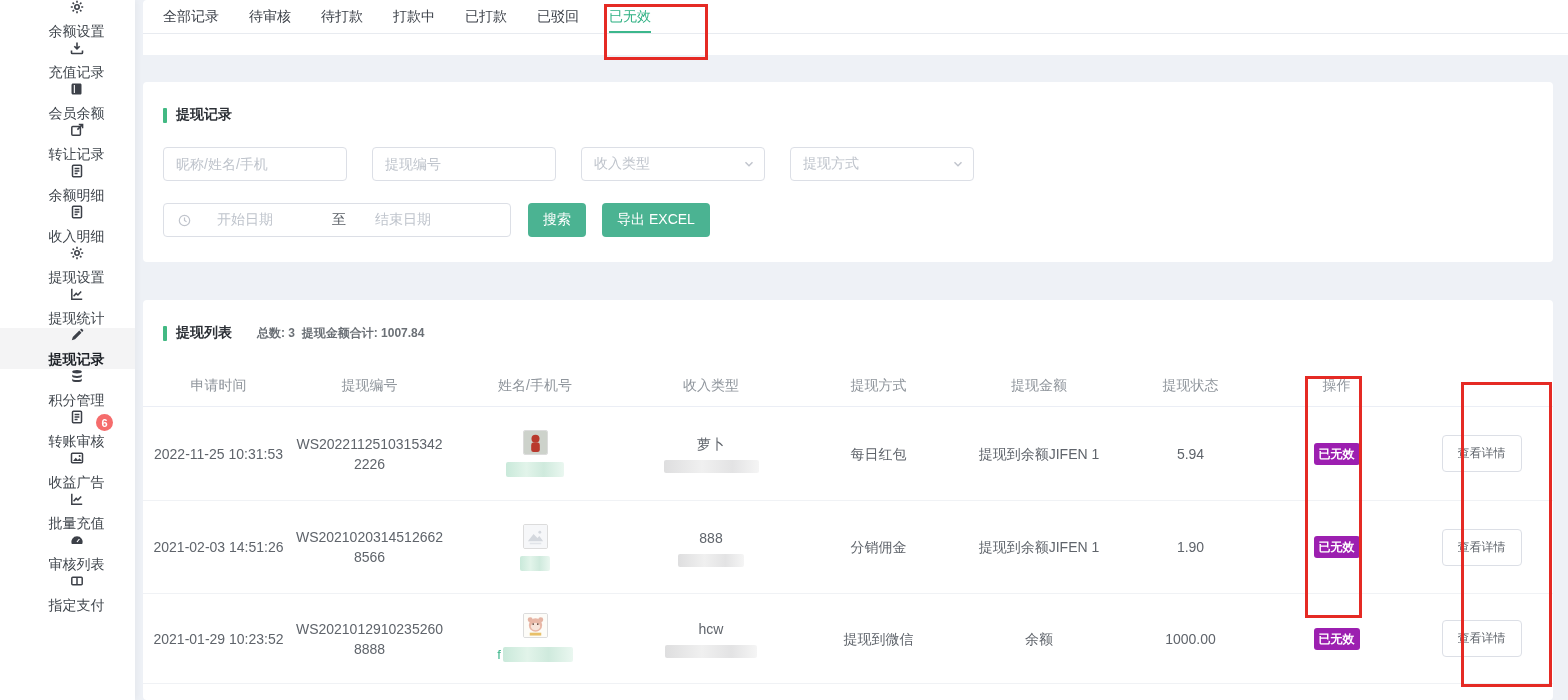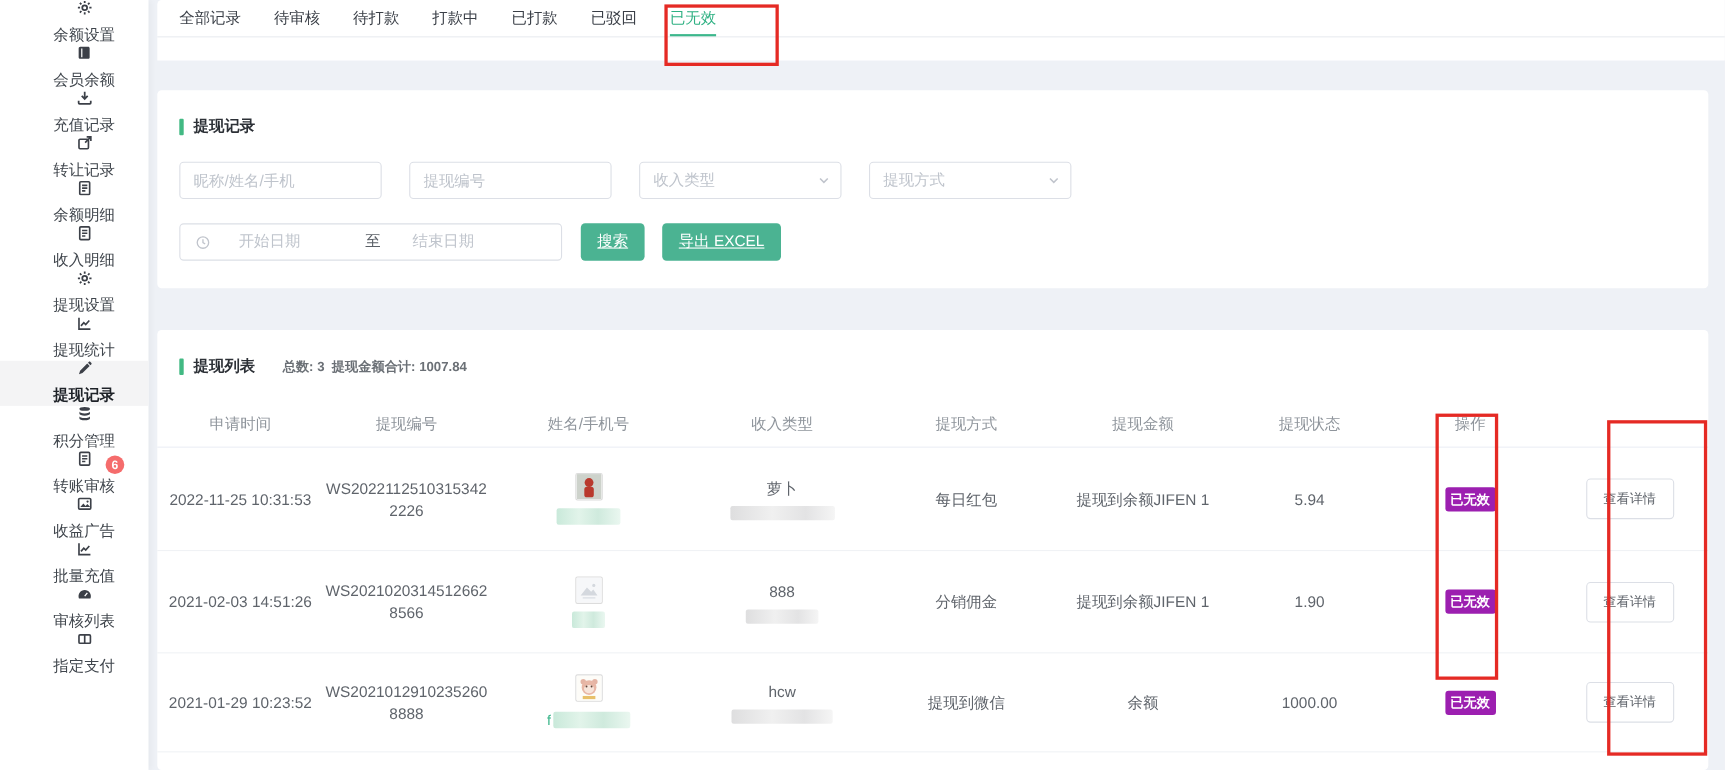--- a/index.html
+++ b/index.html
@@ -47,21 +47,21 @@
   .sel { width:184px; display:flex; align-items:center; justify-content:space-between;
     padding:0 10px 0 12px; cursor:pointer; }
   .sel span { color:#bfc4cc; }
   .chev { width:10px; height:10px; }
   .date-box { width:348px; display:flex; align-items:center; padding:0 10px;
     color:#bfc4cc; }
   .date-box .clk { width:13px; height:13px; margin:0 10px 0 4px; }
   .date-ph { width:118px; text-align:left; padding-left:16px; }
   .date-sep { color:#5a5f66; width:40px; text-align:center; }
   .btn { height:34px; border:none; border-radius:4px; background:#4bb392; color:#fff;
-    font-size:14px; cursor:pointer; font-family:inherit;text-decoration:underline; }
+    font-size:14px; cursor:pointer; font-family:inherit; }
   .btn.search { width:58px; margin-left:17px; }
   .btn.export { width:108px; margin-left:16px; }
 
   
   .tbl { margin-top:22px; }
   .trow { display:grid;
     grid-template-columns:151px 151px 180px 172px 163px 158px 145px 147px 143px; }
   .trow .cell { display:flex; align-items:center; justify-content:center;
     text-align:center; color:#5f646b; line-height:20px; flex-direction:column; }
   .thead { height:43px; }
@@ -94,31 +94,31 @@
 
 <nav class="sidebar">
   <div class="side-item">
     <svg viewBox="0 0 14 14" fill="none" stroke="currentColor" stroke-width="1.6">
         <circle cx="7" cy="7" r="2.2"></circle>
         <path d="M7 .8v2M7 11.2v2M.8 7h2M11.2 7h2M2.6 2.6l1.4 1.4M10 10l1.4 1.4M11.4 2.6L10 4M4 10l-1.4 1.4"></path>
       </svg>
     <span>余额设置</span>
   </div>
   <div class="side-item">
-    <svg viewBox="0 0 14 14" fill="currentColor">
-        <path d="M3 1.5h7.2c.7 0 1.3.6 1.3 1.3v8.4c0 .7-.6 1.3-1.3 1.3H3c-.8 0-1.5-.7-1.5-1.5v-8C1.5 2.2 2.2 1.5 3 1.5zM3.8 3v8h1.1V3z"></path>
-      </svg>
-    <span>会员余额</span>
-  </div>
-  <div class="side-item">
     <svg viewBox="0 0 14 14" fill="none" stroke="currentColor" stroke-width="1.6">
         <path d="M7 1.5v6M4.3 5.2L7 7.9l2.7-2.7"></path>
         <path d="M1.5 9.5v2.2c0 .5.4.8.8.8h9.4c.4 0 .8-.3.8-.8V9.5"></path>
       </svg>
     <span>充值记录</span>
+  </div>
+  <div class="side-item">
+    <svg viewBox="0 0 14 14" fill="currentColor">
+        <path d="M3 1.5h7.2c.7 0 1.3.6 1.3 1.3v8.4c0 .7-.6 1.3-1.3 1.3H3c-.8 0-1.5-.7-1.5-1.5v-8C1.5 2.2 2.2 1.5 3 1.5zM3.8 3v8h1.1V3z"></path>
+      </svg>
+    <span>会员余额</span>
   </div>
   <div class="side-item">
     <svg viewBox="0 0 14 14" fill="none" stroke="currentColor" stroke-width="1.5">
         <rect x="1.8" y="3.6" width="8.6" height="8.6" rx="1"></rect>
         <path d="M7.4 6.6L12.4 1.6M8.8 1.4h3.8v3.8"></path>
       </svg>
     <span>转让记录</span>
   </div>
   <div class="side-item">
     <svg viewBox="0 0 14 14" fill="none" stroke="currentColor" stroke-width="1.5">

